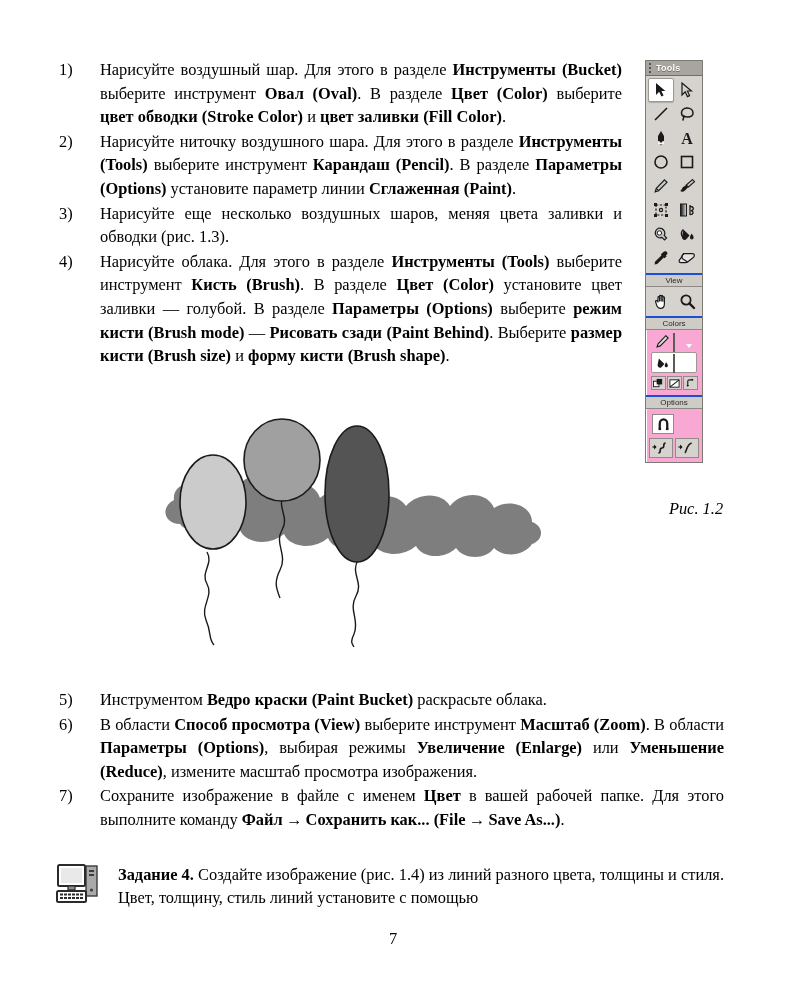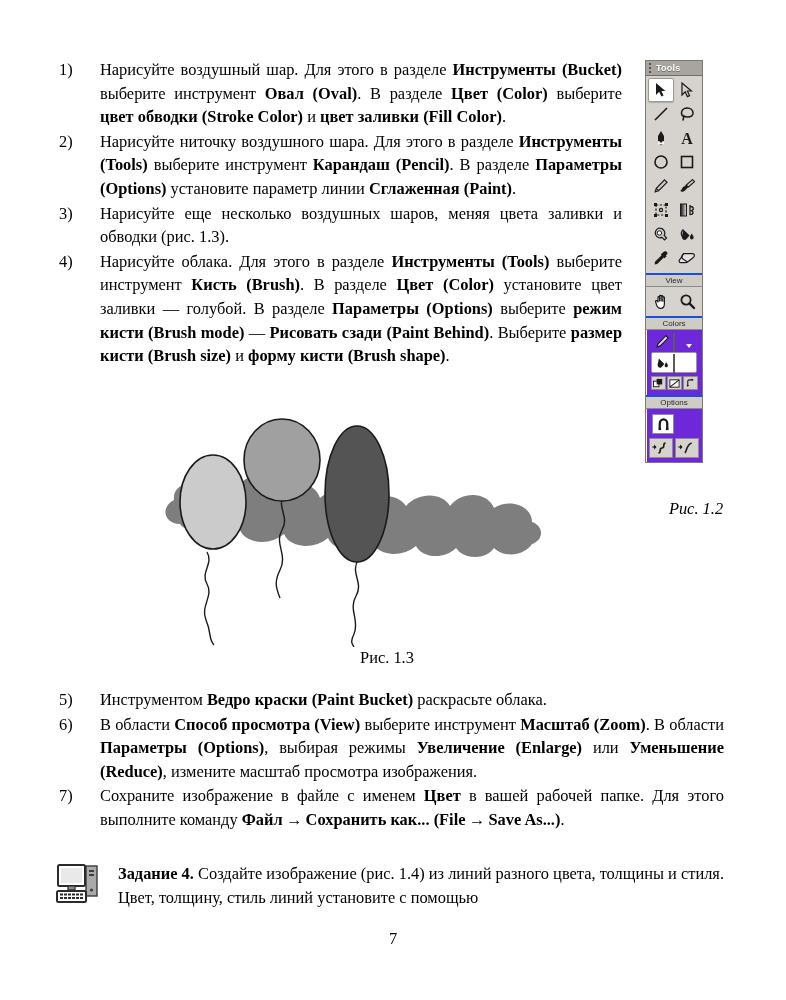--- a/index.html
+++ b/index.html
@@ -64,21 +64,21 @@
     left: 150px; top: 412px;
     width: 400px; height: 235px;
   }
 
   
   #task-block {
     position: absolute;
     left: 56px; top: 862px;
     width: 668px;
     display: flex;
-    align-items: center;
+    align-items: flex-end;
   }
   #task-icon-wrap {
     flex: 0 0 62px;
     padding-top: 2px;
   }
   #task-text {
     flex: 1 1 auto;
     font-size: 16.4px;
     line-height: 23.6px;
     text-align: justify;
@@ -91,21 +91,21 @@
     text-align: center;
     font-size: 16.4px;
   }
 
   
   #tools-palette {
     position: absolute;
     left: 645px;
     top: 60px;
     width: 58px;
-    background: #6d28d9;
+    background: #f9a8d4;
     border: 1px solid #7b7b73;
     box-shadow: 1px 1px 0 #ffffff inset;
     font-family: "Liberation Sans", "DejaVu Sans", sans-serif;
     user-select: none;
   }
   .tp-title {
     height: 15px;
     background: #a8a5a0;
     display: flex;
     align-items: center;
@@ -254,21 +254,20 @@
       <path fill="none" stroke="#1a1a1a" stroke-width="1.4" d="M57 140 C64 152 50 160 57 172 C64 184 50 194 56 208 C62 222 58 226 64 233"></path>
       <path fill="none" stroke="#1a1a1a" stroke-width="1.4" d="M134 82 C126 96 140 104 132 118 C124 132 138 142 130 158 C124 170 126 176 130 186"></path>
       <path fill="none" stroke="#1a1a1a" stroke-width="1.4" d="M208 148 C200 162 214 170 206 184 C198 198 210 208 204 222 C200 230 202 232 204 235"></path>
 
       <ellipse cx="63" cy="90" rx="33" ry="47" fill="#cbcbcb" stroke="#1a1a1a" stroke-width="1.6"></ellipse>
       <ellipse cx="132" cy="48" rx="38" ry="41" fill="#a0a0a0" stroke="#1a1a1a" stroke-width="1.6"></ellipse>
       <ellipse cx="207" cy="82" rx="32" ry="68" fill="#545454" stroke="#1a1a1a" stroke-width="1.6"></ellipse>
     </svg>
   </div>
 
-  <div class="fig-caption" id="cap-13">Рис. 1.3</div>
   <div class="fig-caption" id="cap-12">Рис. 1.2</div>
 
   <div class="list-block lower" id="steps-lower">
       <div class="li">
         <div class="marker">5)</div>
         <div class="body">Инструментом <b>Ведро краски (Paint Bucket)</b> раскрасьте облака.</div>
       </div>
       <div class="li">
         <div class="marker">6)</div>
         <div class="body">В области <b>Способ просмотра (View)</b> выберите инструмент <b>Масштаб (Zoom)</b>. В области <b>Параметры (Options)</b>, выбирая режимы <b>Увеличение (Enlarge)</b> или <b>Уменьшение (Reduce)</b>, измените масштаб просмотра изо­бражения.</div>

